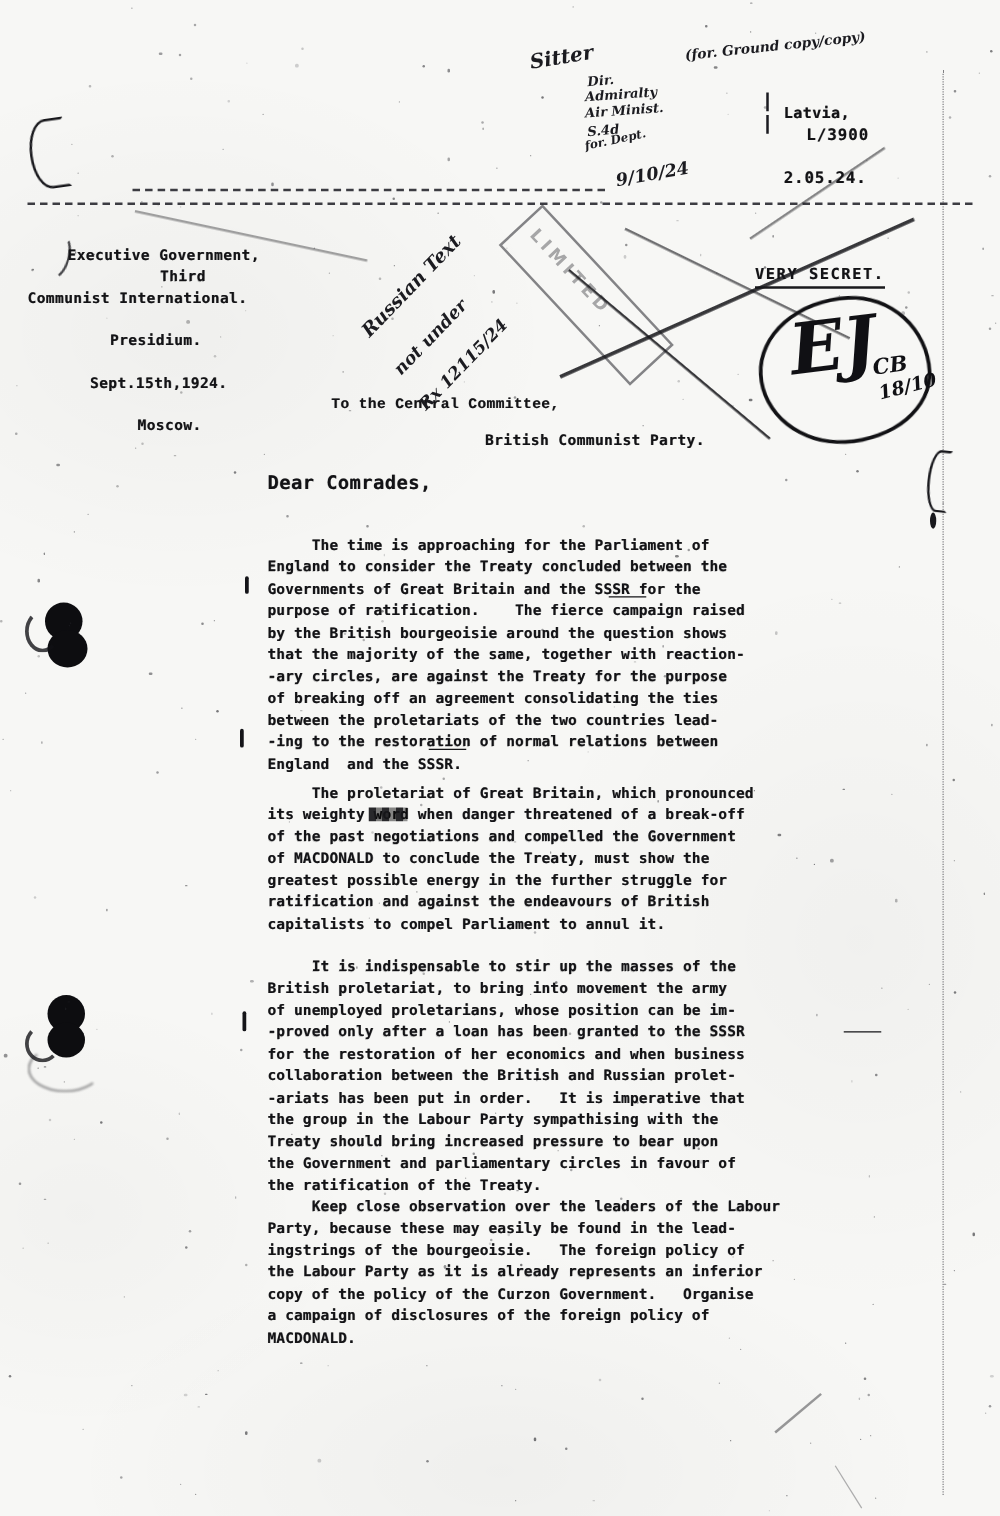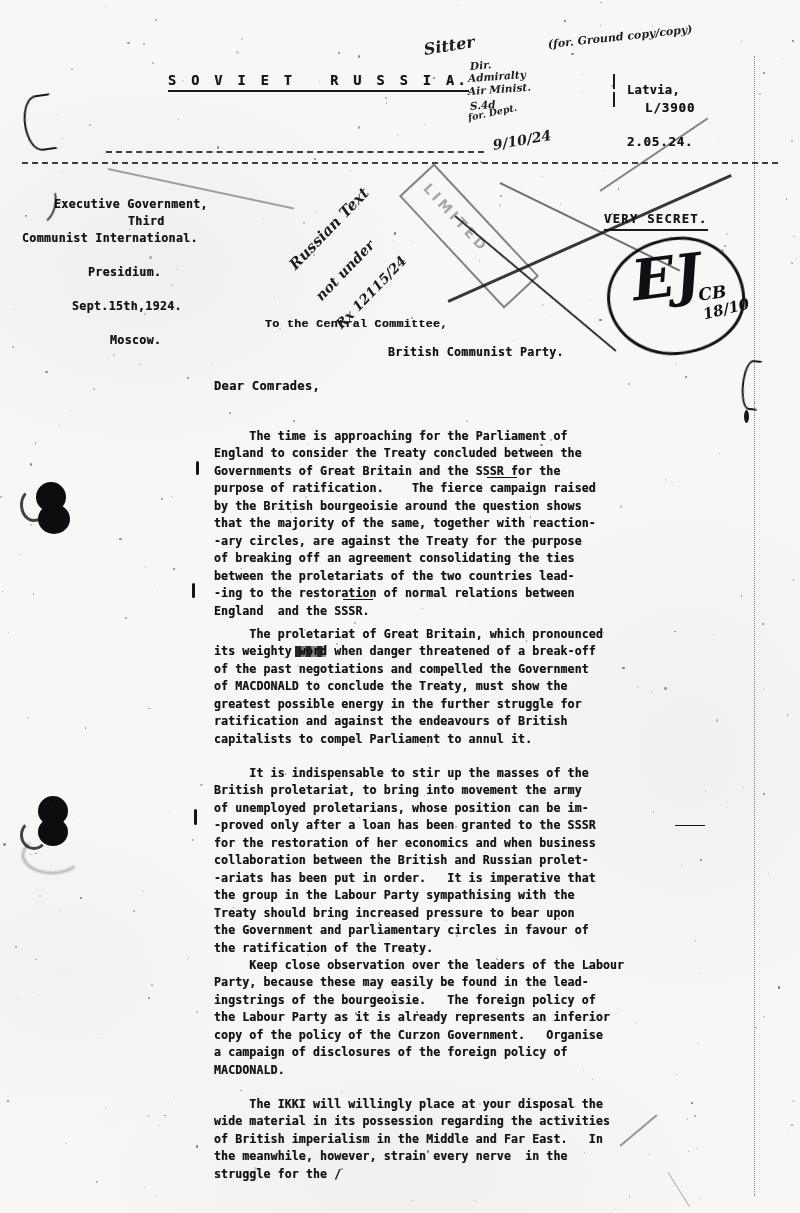--- a/index.html
+++ b/index.html
@@ -96,21 +96,21 @@
   
   #classification {
     left: 604px; top: 211px;
     font-size: 12.2px;
     letter-spacing: 1.3px;
     border-bottom: 2px solid #1a1a1c;
     padding-bottom: 1px;
   }
 
   
-  #salutation { left: 214px; top: 378px; font-size: 12px; }
+  #salutation { left: 214px; top: 378px; font-size: 15px; }
 
   .body-para {
     position: absolute;
     left: 214px;
     width: 530px;
     font-family: "DejaVu Sans Mono", "Liberation Mono", monospace;
     font-size: 11.55px;
     line-height: 17.45px;
     letter-spacing: 0.12px;
     white-space: pre;
@@ -407,21 +407,20 @@
 </head>
 <body>
 
 <div class="page">
 
   <div id="page-edge-rule"></div>
 
   <div id="corner-squiggle-tl"></div>
   <div id="brace-sender"></div>
 
-  <div class="tw" id="doc-title">S O V I E T   R U S S I A.</div>
 
 
   <div class="rule-dashed" id="rule-short"></div>
   <div class="rule-dashed" id="rule-long"></div>
 
   <div class="tw" id="ref-country">Latvia,</div>
   <div class="tw" id="ref-number">L/3900</div>
   <div class="tw" id="ref-date">2.05.24.</div>
 
   <div class="hand" id="hand-filed">Sitter</div>
@@ -503,25 +502,20 @@
 Treaty should bring increased pressure to bear upon
 the Government and parliamentary circles in favour of
 the ratification of the Treaty.</div>
   <div class="body-para" id="para-4">     Keep close observation over the leaders of the Labour
 Party, because these may easily be found in the lead-
 ingstrings of the bourgeoisie.   The foreign policy of
 the Labour Party as it is already represents an inferior
 copy of the policy of the Curzon Government.   Organise
 a campaign of disclosures of the foreign policy of
 MACDONALD.</div>
-  <div class="body-para" id="para-5">     The IKKI will willingly place at your disposal the
-wide material in its possession regarding the activities
-of British imperialism in the Middle and Far East.   In
-the meanwhile, however, strain every nerve  in the
-struggle for the /</div>
 
   <div class="underline-bar" id="ul-sssr-1"></div>
   <div class="underline-bar" id="ul-sssr-2"></div>
   <div class="underline-bar" id="ul-sssr-3"></div>
 
   <div id="overtype-blot"></div>
 
   <div class="margin-stroke" id="margin-stroke-1"></div>
   <div class="margin-stroke" id="margin-stroke-2"></div>
   <div class="margin-stroke" id="margin-stroke-3"></div>

